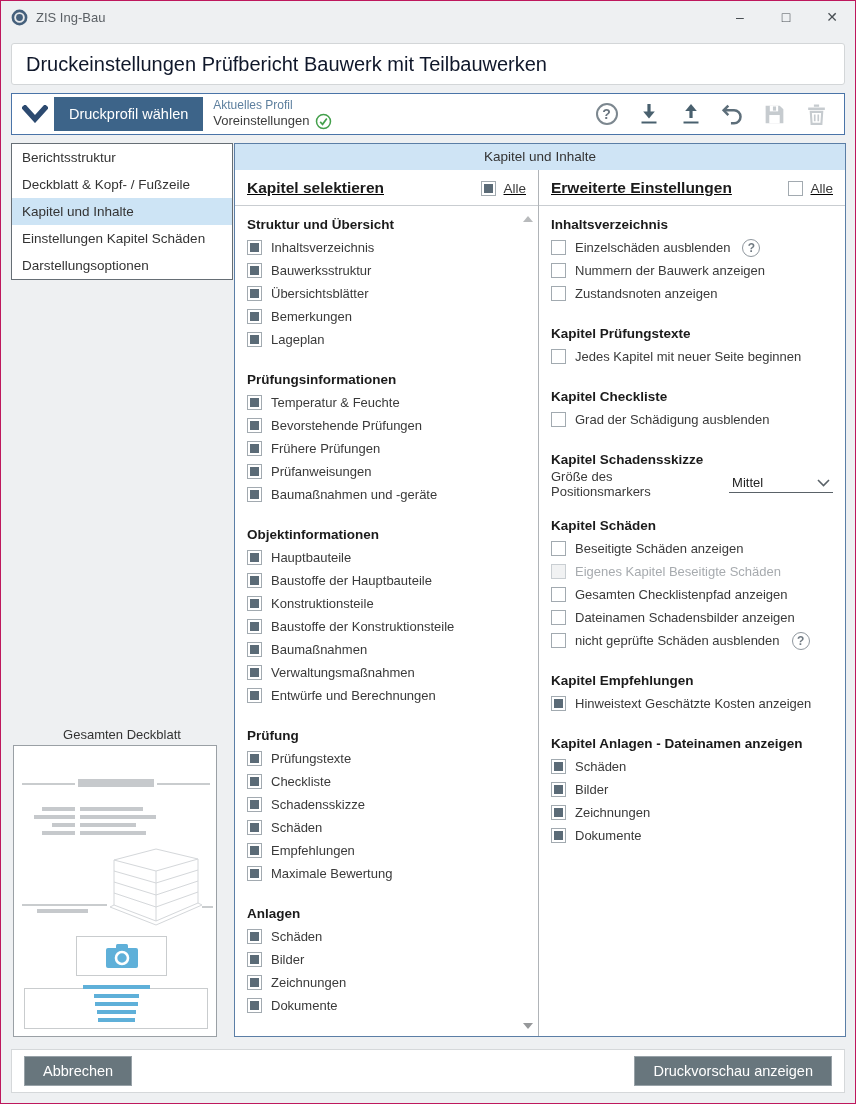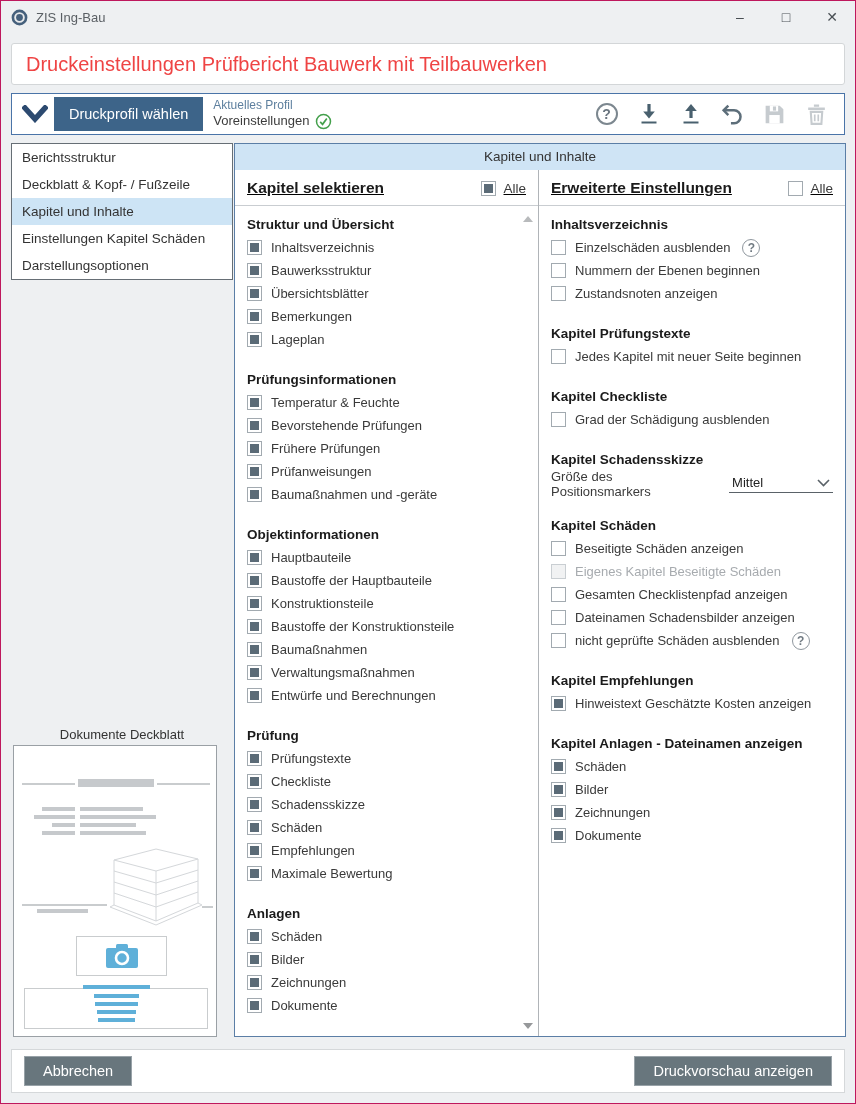--- a/index.html
+++ b/index.html
@@ -12,21 +12,21 @@
   
   .titlebar { position:absolute; top:0; left:0; right:0; height:32px; display:flex; align-items:center; padding-left:10px; }
   .app-title { font-size:13px; color:#5a5f64; margin-left:8px; }
   .win-controls { position:absolute; right:0; top:0; height:32px; display:flex; }
   .win-btn { width:46px; height:32px; display:flex; align-items:center; justify-content:center; font-size:14px; color:#494f54; }
   
   .dialog-title {
     position:absolute; left:10px; right:10px; top:42px; height:42px;
     background:#fff; border:1px solid #d3d6d8; border-radius:3px;
     display:flex; align-items:center; padding:0 14px;
-    font-size:20px; color:#ef4444;
+    font-size:20px; color:#0f172a;
   }
   
   .toolbar {
     position:absolute; left:10px; right:10px; top:92px; height:42px;
     background:#fff; border:1px solid #4a74a8; display:flex; align-items:center; padding:0 4px;
   }
   .chevron-box { width:38px; height:34px; background:#fff; display:flex; align-items:center; justify-content:center; cursor:pointer; }
   .profile-btn {
     height:34px; background:#3d6489; color:#fff; border:none;
     font-family:inherit; font-size:14.5px; padding:0 15px; cursor:pointer;
@@ -359,21 +359,21 @@
         <div class="col-body" id="advanced-body">
             <div class="section">
               <div class="section-title">Inhaltsverzeichnis</div>
               <label class="item">
                 <span class="cb"></span>
                 <span>Einzelschäden ausblenden</span>
                 <span class="item-help">?</span>
               </label>
               <label class="item">
                 <span class="cb"></span>
-                <span>Nummern der Ebenen beginnen</span>
+                <span>Nummern der Bauwerk anzeigen</span>
               </label>
               <label class="item">
                 <span class="cb"></span>
                 <span>Zustandsnoten anzeigen</span>
               </label>
             </div>
             <div class="section">
               <div class="section-title">Kapitel Prüfungstexte</div>
               <label class="item">
                 <span class="cb"></span>
@@ -449,21 +449,21 @@
               <label class="item">
                 <span class="cb checked"></span>
                 <span>Dokumente</span>
               </label>
             </div>
           </div>
       </div>
     </div>
   </div>
 
-  <div class="preview-label">Dokumente Deckblatt</div>
+  <div class="preview-label">Gesamten Deckblatt</div>
   <div class="preview-box">
 
     <div class="pv line" style="left:8px; top:37px; width:53px;"></div>
     <div class="pv bar" style="left:64px; top:33px; width:76px; height:8px;"></div>
     <div class="pv line" style="left:143px; top:37px; width:53px;"></div>
 
     <div class="pv bar" style="left:28px; top:61px; width:33px; height:3.5px;"></div>
     <div class="pv bar" style="left:66px; top:61px; width:63px; height:3.5px;"></div>
     <div class="pv bar" style="left:20px; top:69px; width:41px; height:3.5px;"></div>
     <div class="pv bar" style="left:66px; top:69px; width:76px; height:3.5px;"></div>

